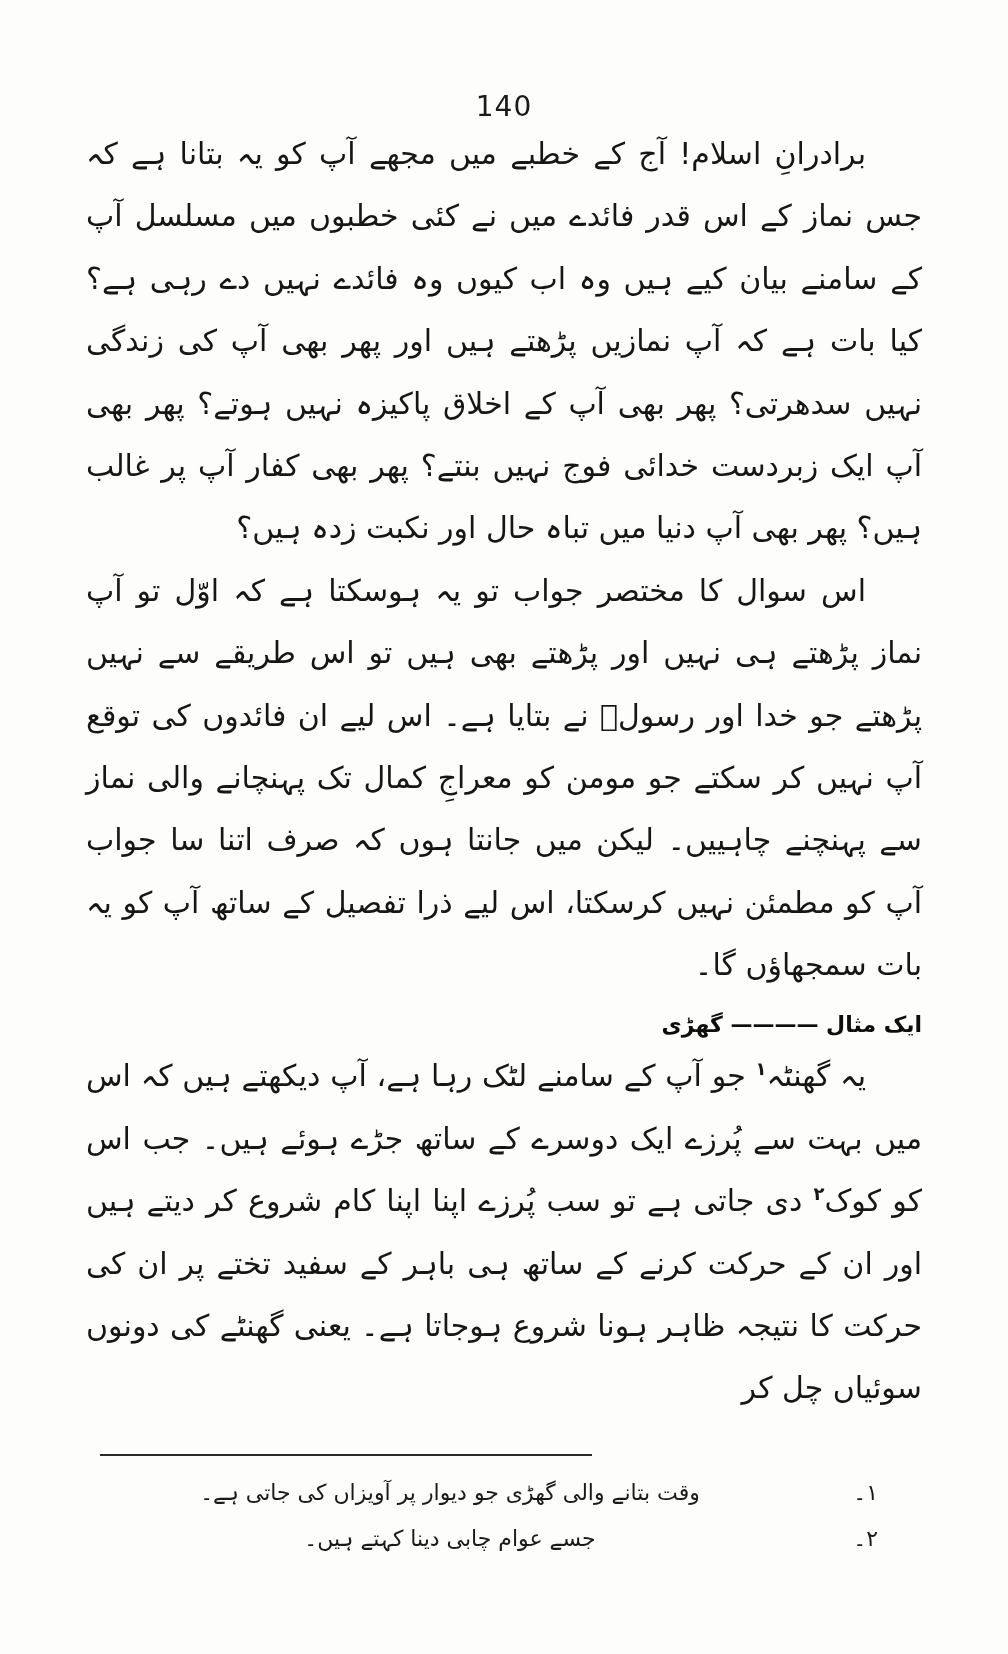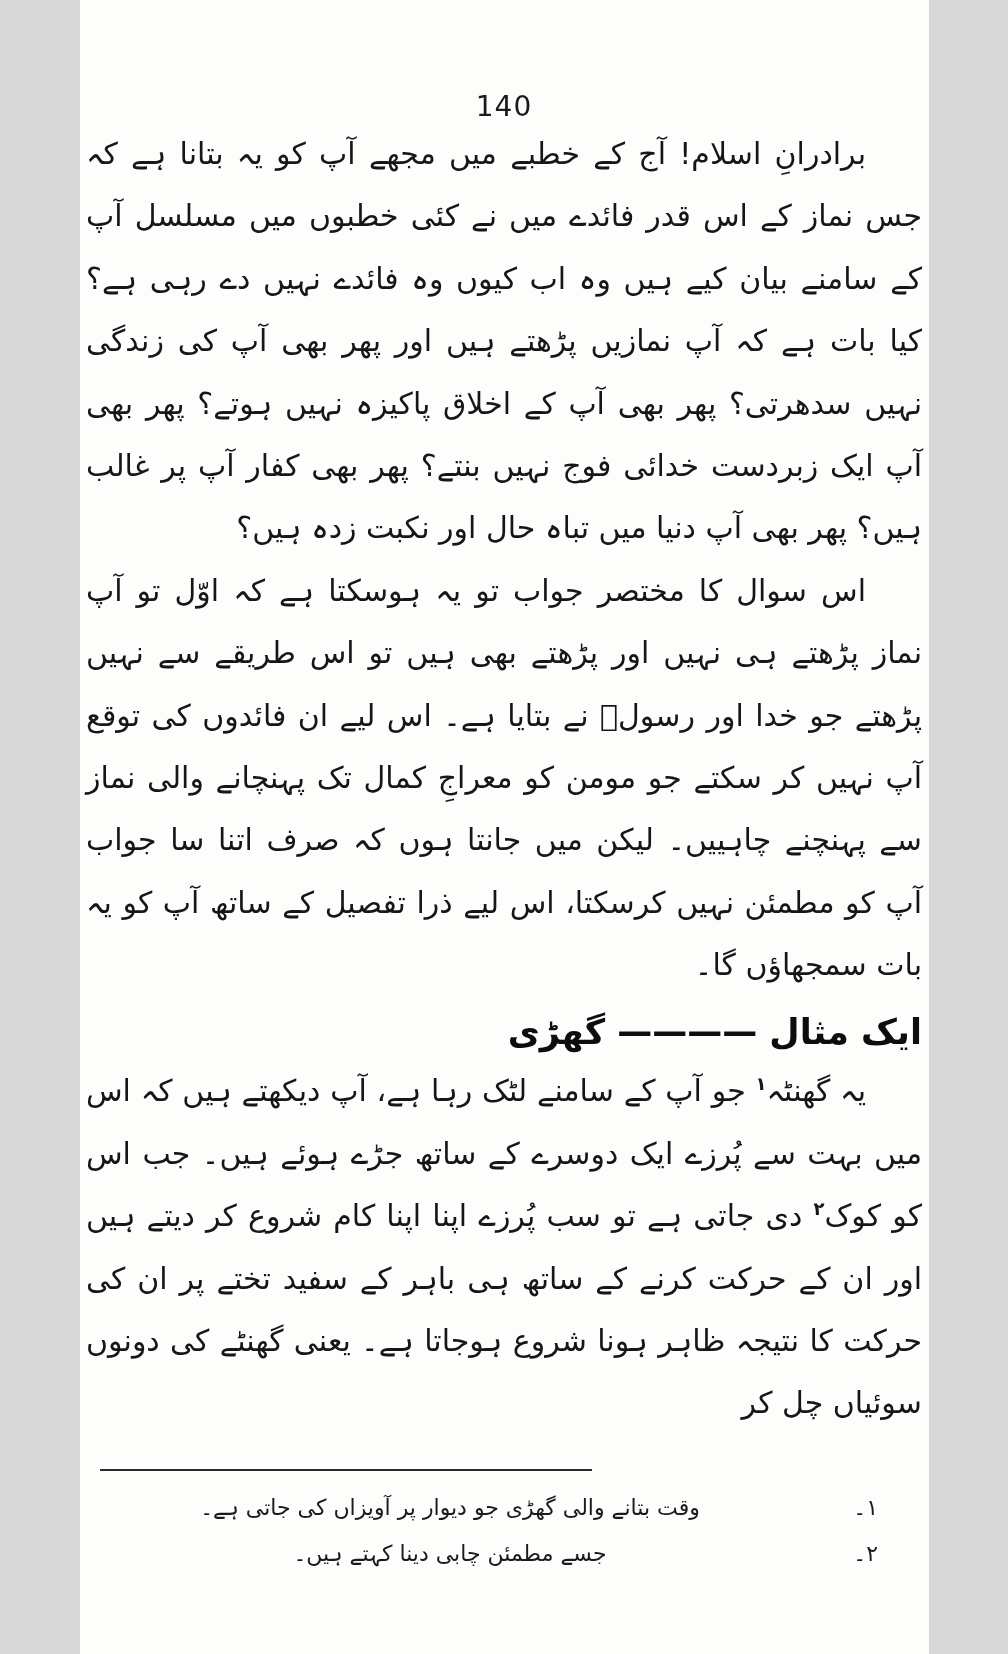--- a/index.html
+++ b/index.html
@@ -2,21 +2,21 @@
 <html lang="ur"><head>
 <meta charset="utf-8">
 <style>
   html, body {
     margin: 0;
     padding: 0;
     background: #d8d8d8;
   }
   .scan-page {
     position: relative;
-    width: 849px;
+    width: 1008px;
     height: 1654px;
     margin: 0 auto;
     background: #fdfdfc;
     font-family: "DejaVu Sans", sans-serif;
     color: #151515;
     overflow: hidden;
     box-sizing: border-box;
   }
   .page-number {
     text-align: center;
@@ -44,21 +44,21 @@
     line-height: 2.08;
     text-align: justify;
     text-justify: inter-word;
     margin: 0;
     color: #161616;
   }
   .para.indent {
     text-indent: 56px;
   }
   .subheading {
-    font-size: 35px;
+    font-size: 22px;
     font-weight: 700;
     margin: 16px 0 8px 0;
     text-align: right;
     color: #0d0d0d;
   }
   sup.fn-marker {
     font-size: 60%;
     vertical-align: super;
     line-height: 0;
     font-weight: 700;
@@ -117,20 +117,20 @@
       <hr class="footnote-separator">
       <div class="footnotes">
 
         <div class="footnote">
           <span class="fn-num">۱۔</span>
           <span class="fn-text">وقت بتانے والی گھڑی جو دیوار پر آویزاں کی جاتی ہے۔</span>
         </div>
 
         <div class="footnote">
           <span class="fn-num">۲۔</span>
-          <span class="fn-text">جسے مطمئن چابی دینا کہتے ہیں۔</span>
+          <span class="fn-text">جسے عوام چابی دینا کہتے ہیں۔</span>
         </div>
 
       </div>
     </div>
 
   </div>
 </div>
 
 </body></html>

